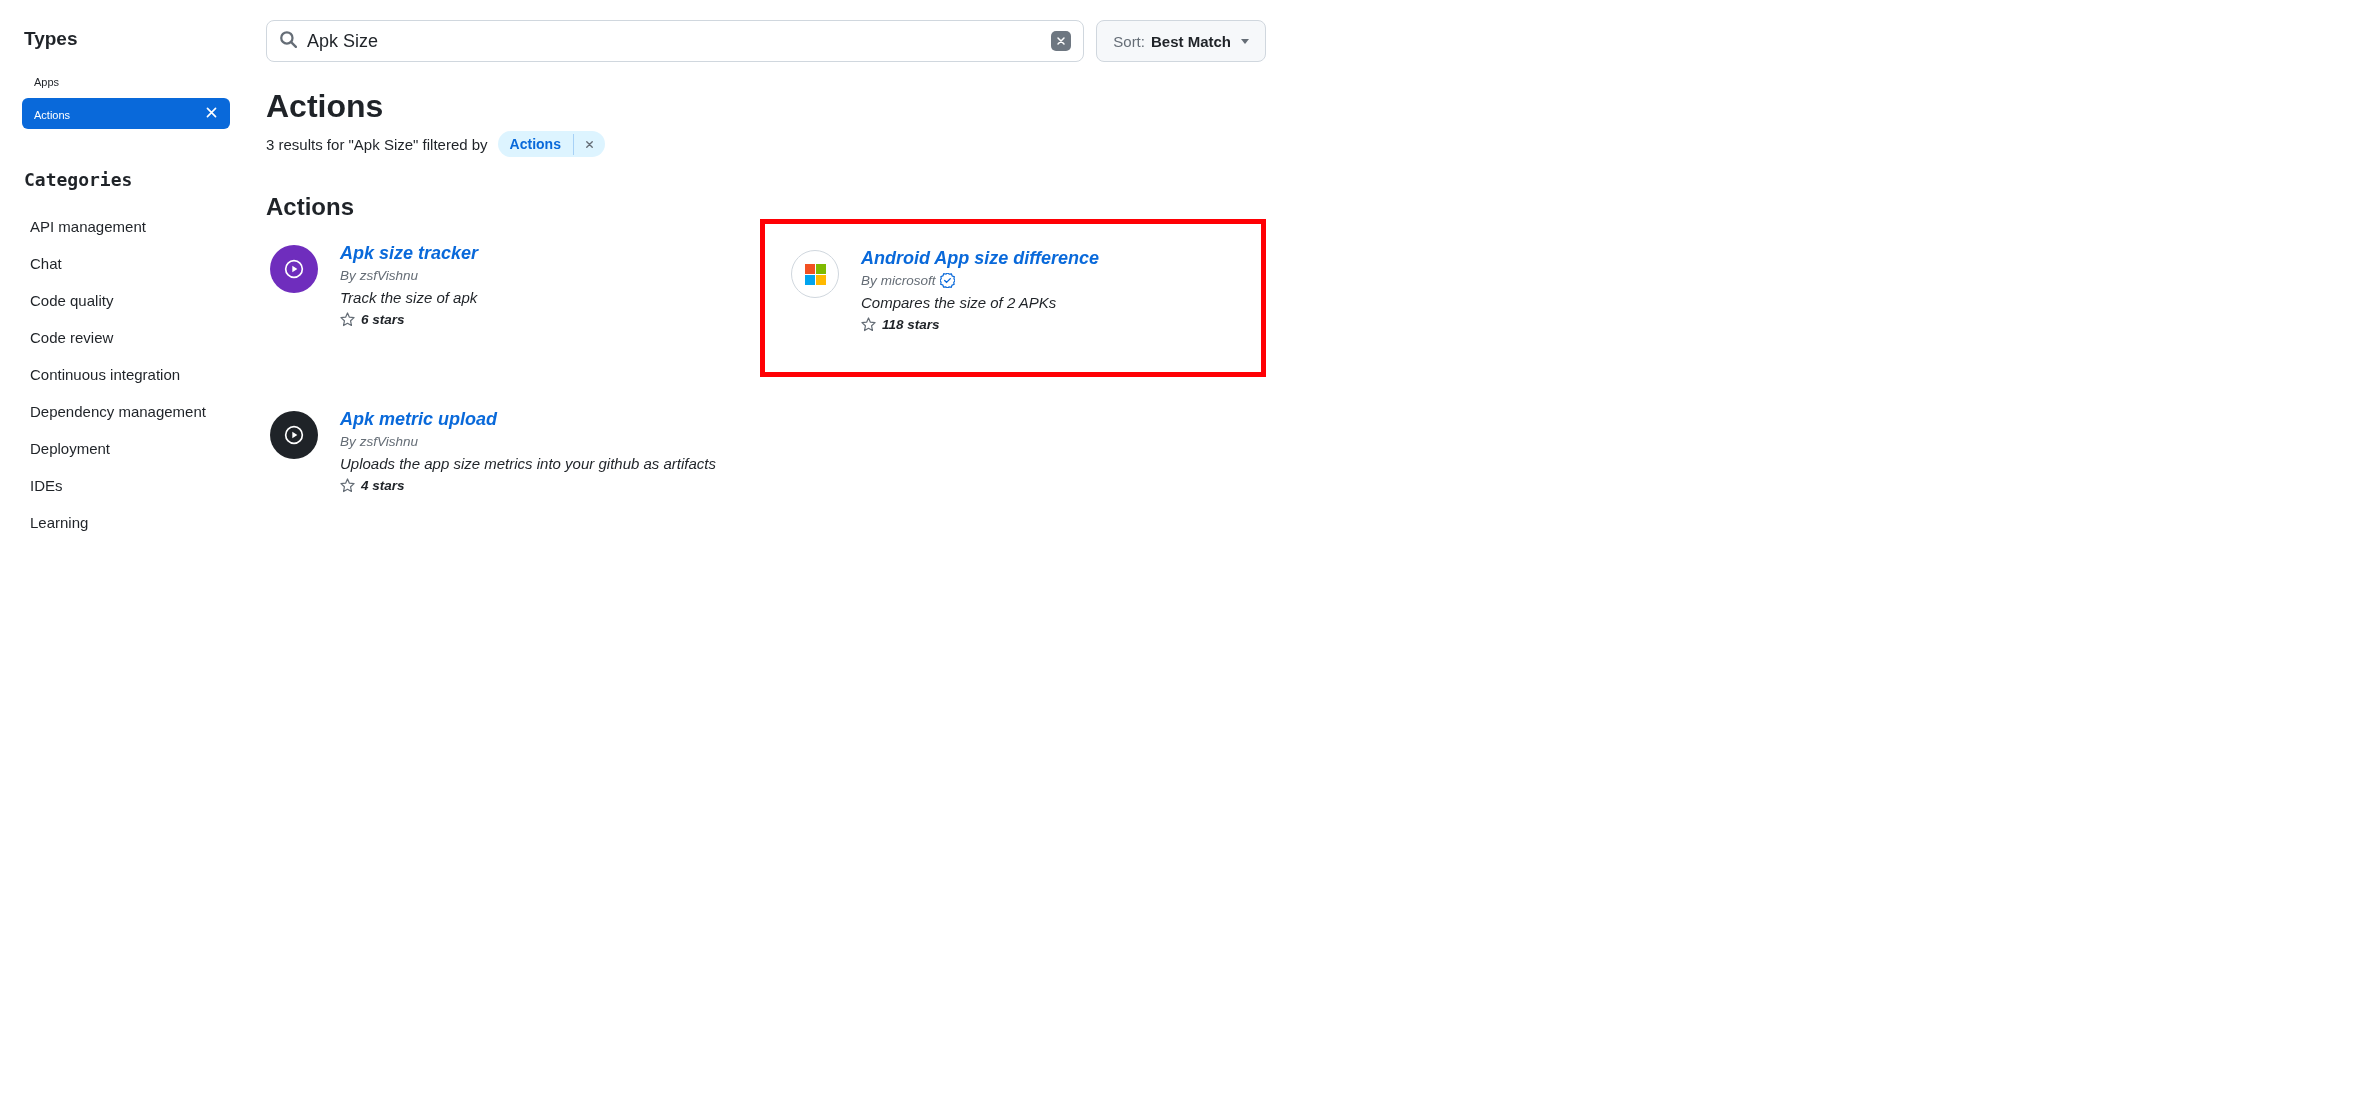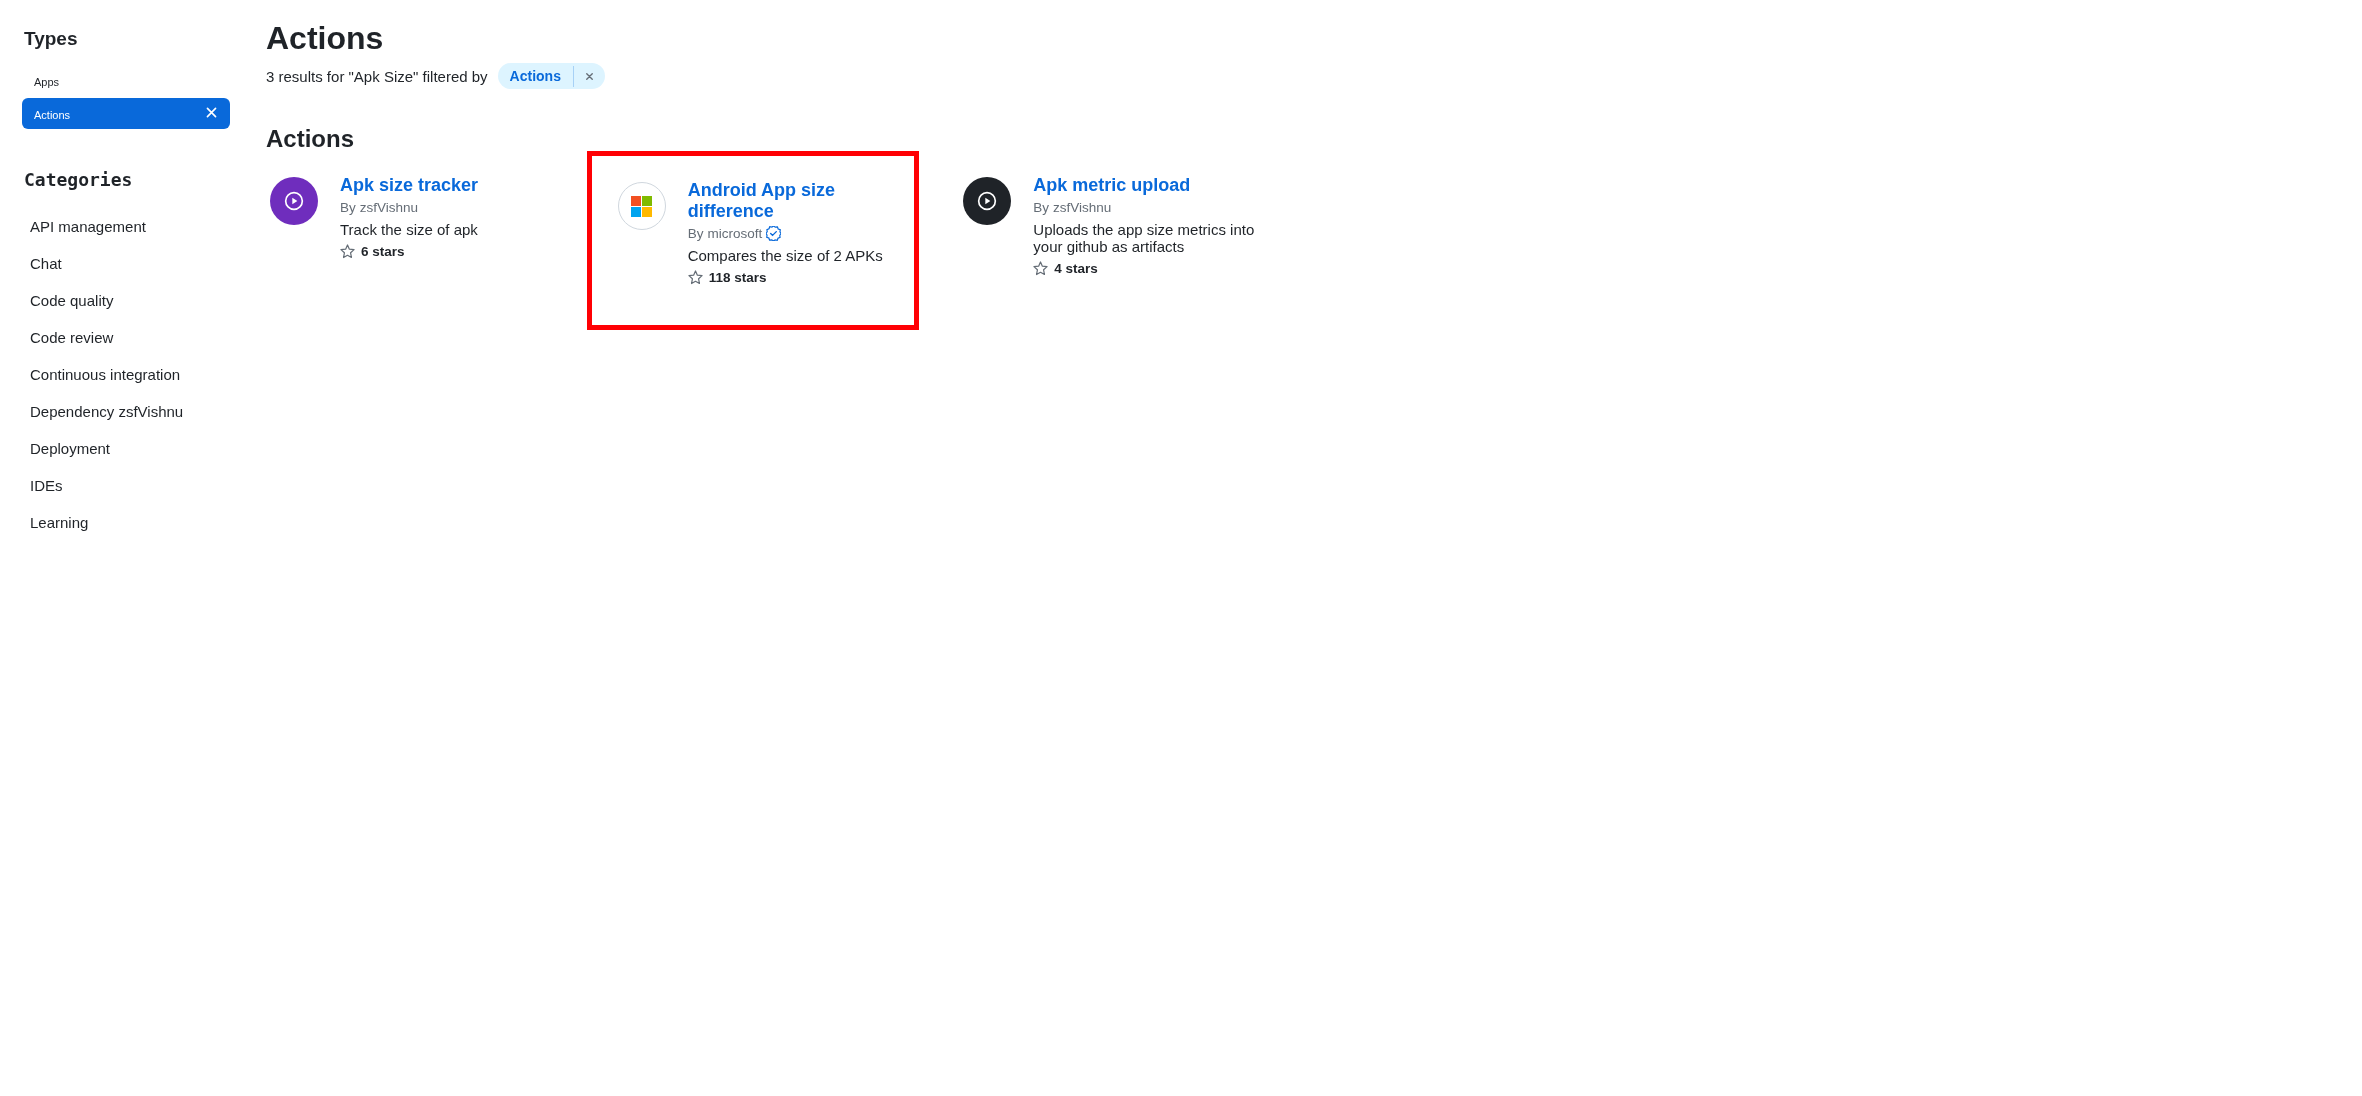--- a/index.html
+++ b/index.html
@@ -141,23 +141,24 @@
   }
 
   .section-heading {
     font-size: 24px;
     font-weight: 700;
     margin-bottom: 18px;
   }
 
   .cards-grid {
     display: grid;
-    grid-template-columns: 1fr 1fr 1fr;
+    grid-template-columns: 1fr 1fr;
     column-gap: 40px;
     row-gap: 28px;
+    font-style: italic;
   }
   .card {
     display: flex;
     gap: 22px;
     align-items: flex-start;
     padding: 4px;
   }
   .card.highlighted-wrap {
     border: 5px solid #ff0004;
     padding: 24px 10px 40px 26px;
@@ -228,27 +229,48 @@
       </span>
     </div>
 
     <h4 class="categories">Categories</h4>
 
     <div class="cat-item"><span>API management</span></div>
     <div class="cat-item"><span>Chat</span></div>
     <div class="cat-item"><span>Code quality</span></div>
     <div class="cat-item"><span>Code review</span></div>
     <div class="cat-item"><span>Continuous integration</span></div>
-    <div class="cat-item"><span>Dependency zsfVishnu</span></div>
+    <div class="cat-item"><span>Dependency management</span></div>
     <div class="cat-item"><span>Deployment</span></div>
     <div class="cat-item"><span>IDEs</span></div>
     <div class="cat-item"><span>Learning</span></div>
   </aside>
 
   <main class="main">
+    <div class="top-row">
+      <div class="search-box">
+        <span>
+          <svg width="18" height="18" viewBox="0 0 16 16" fill="none">
+              <circle cx="7" cy="7" r="5" stroke="#656d76" stroke-width="2"></circle>
+              <path d="M11 11l4 4" stroke="#656d76" stroke-width="2" stroke-linecap="round"></path>
+            </svg>
+        </span>
+        <input type="text" value="Apk Size" style="">
+        <span class="search-clear">
+          <svg viewBox="0 0 16 16">
+              <path d="M4 4l8 8M12 4l-8 8" stroke="#fff" stroke-width="2" stroke-linecap="round"></path>
+            </svg>
+        </span>
+      </div>
+      <button class="sort-btn">
+        <span class="sort-label">Sort:</span>
+        <span class="sort-value">Best Match</span>
+        <span class="caret"></span>
+      </button>
+    </div>
 
     <h1 class="page-heading">Actions</h1>
 
     <div class="results-line">
       <span>
         <span class="count-part">3 results</span><span class="plain"> for "Apk Size" filtered by </span>
       </span>
       <span class="filter-chip">
         <span class="chip-label">Actions</span>
         <span class="chip-x">

